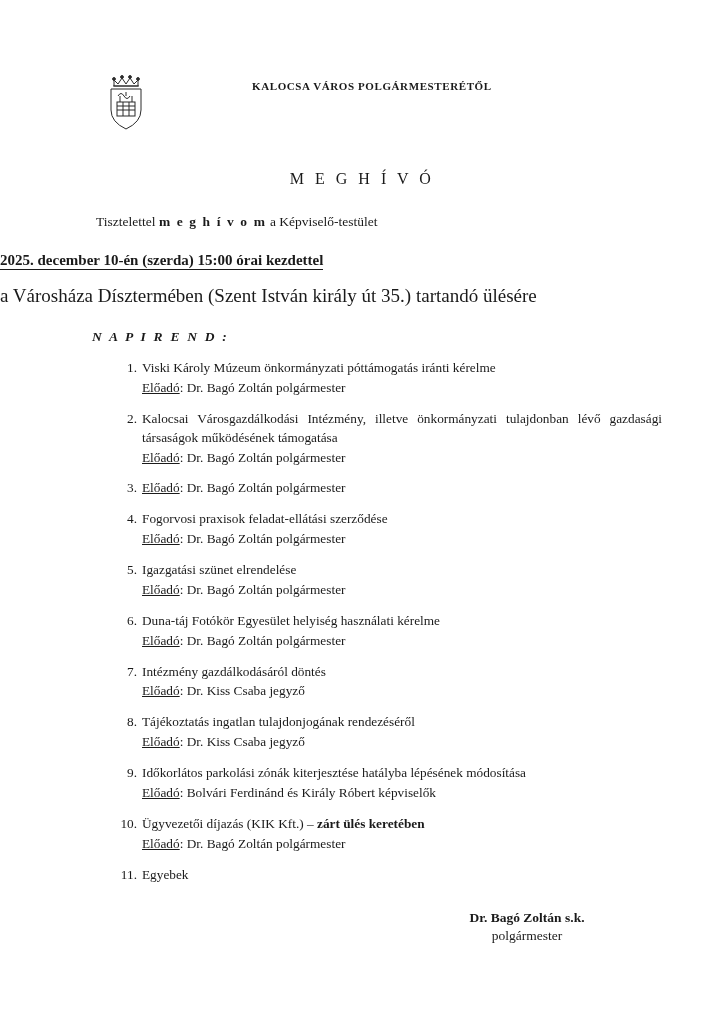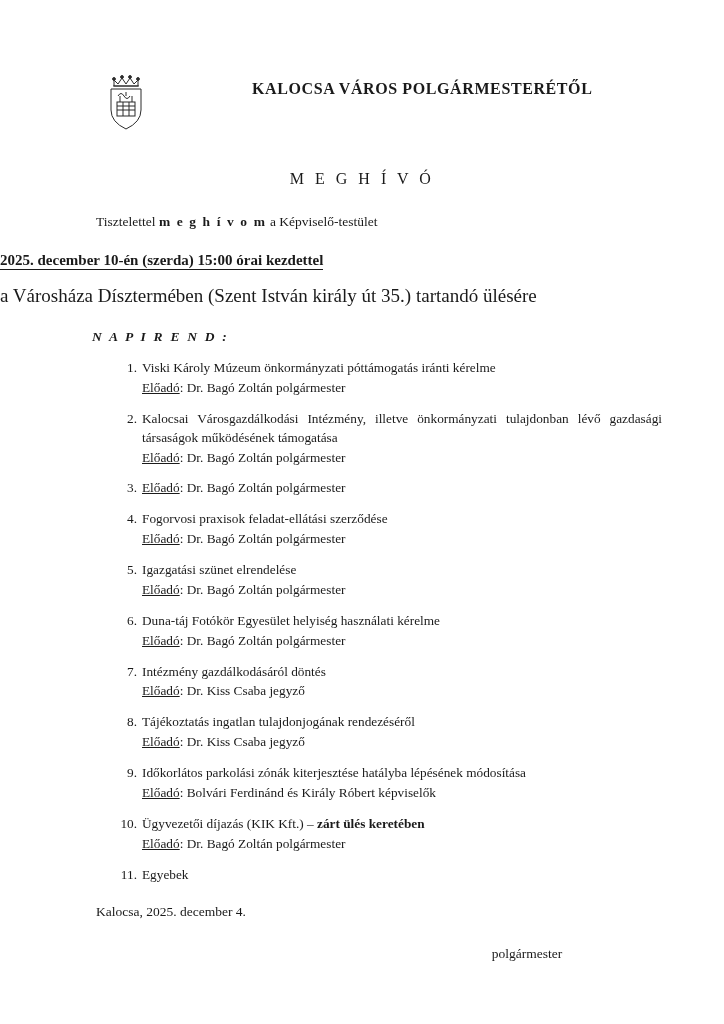--- a/index.html
+++ b/index.html
@@ -32,21 +32,21 @@
     left: 100px;
     top: 0;
     width: 52px;
     height: 62px;
   }
   .office-title {
     position: absolute;
     left: 252px;
     top: 8px;
     font-weight: bold;
-    font-size: 16px;
+    font-size: 11px;
     letter-spacing: 0.6px;
   }
 
   
   .meghivo {
     text-align: center;
     font-weight: normal;
     font-size: 16px;
     letter-spacing: 3.5px;
     margin-top: 18px;
@@ -230,19 +230,19 @@
       <span class="num">10.</span>
       <span class="item-title"><span>Ügyvezetői díjazás (KIK Kft.) – </span><strong>zárt ülés keretében</strong></span>
       <span class="speaker"><span class="lbl">Előadó</span><span>: Dr. Bagó Zoltán polgármester</span></span>
     </li>
     <li>
       <span class="num">11.</span>
       <span class="item-title">Egyebek</span>
     </li>
   </ol>
 
-  <div class="place-date">Kalocsa, 2025. december 4.</div>
 
   <div class="signature">
+    <span class="name">Dr. Bagó Zoltán s.k.</span>
     <span class="role">polgármester</span>
   </div>
 
 </div>
 
 </body></html>

